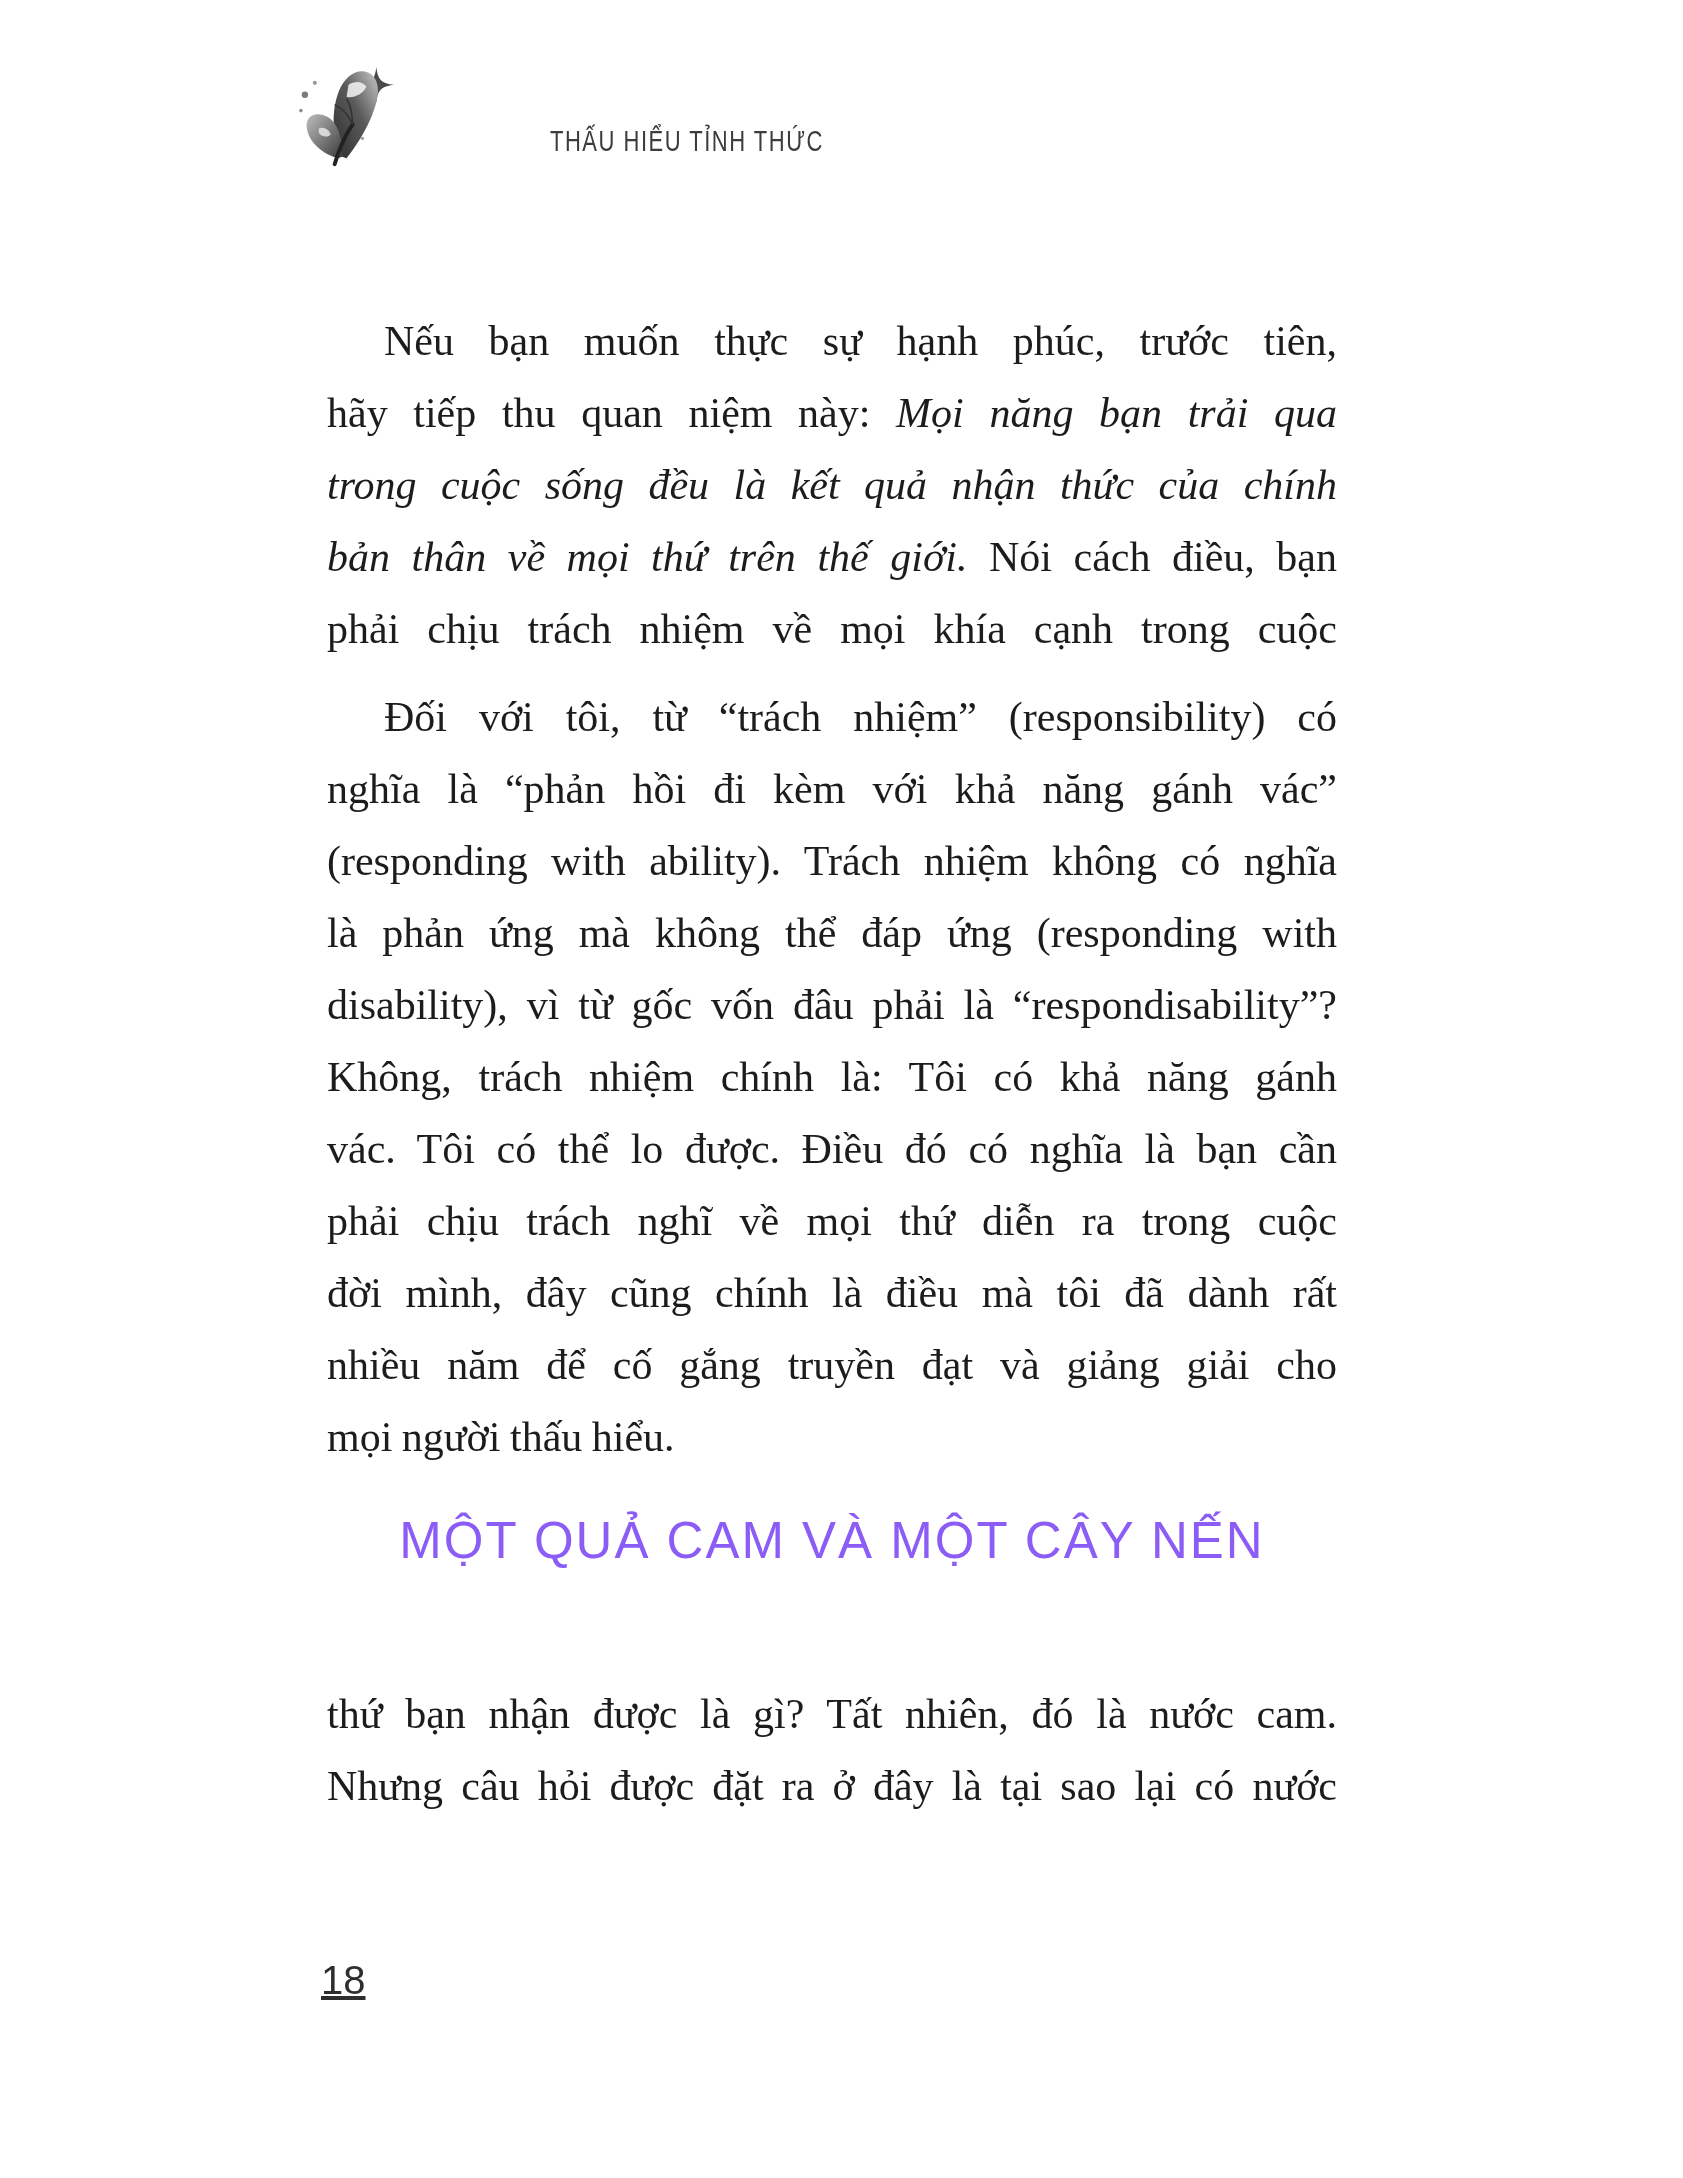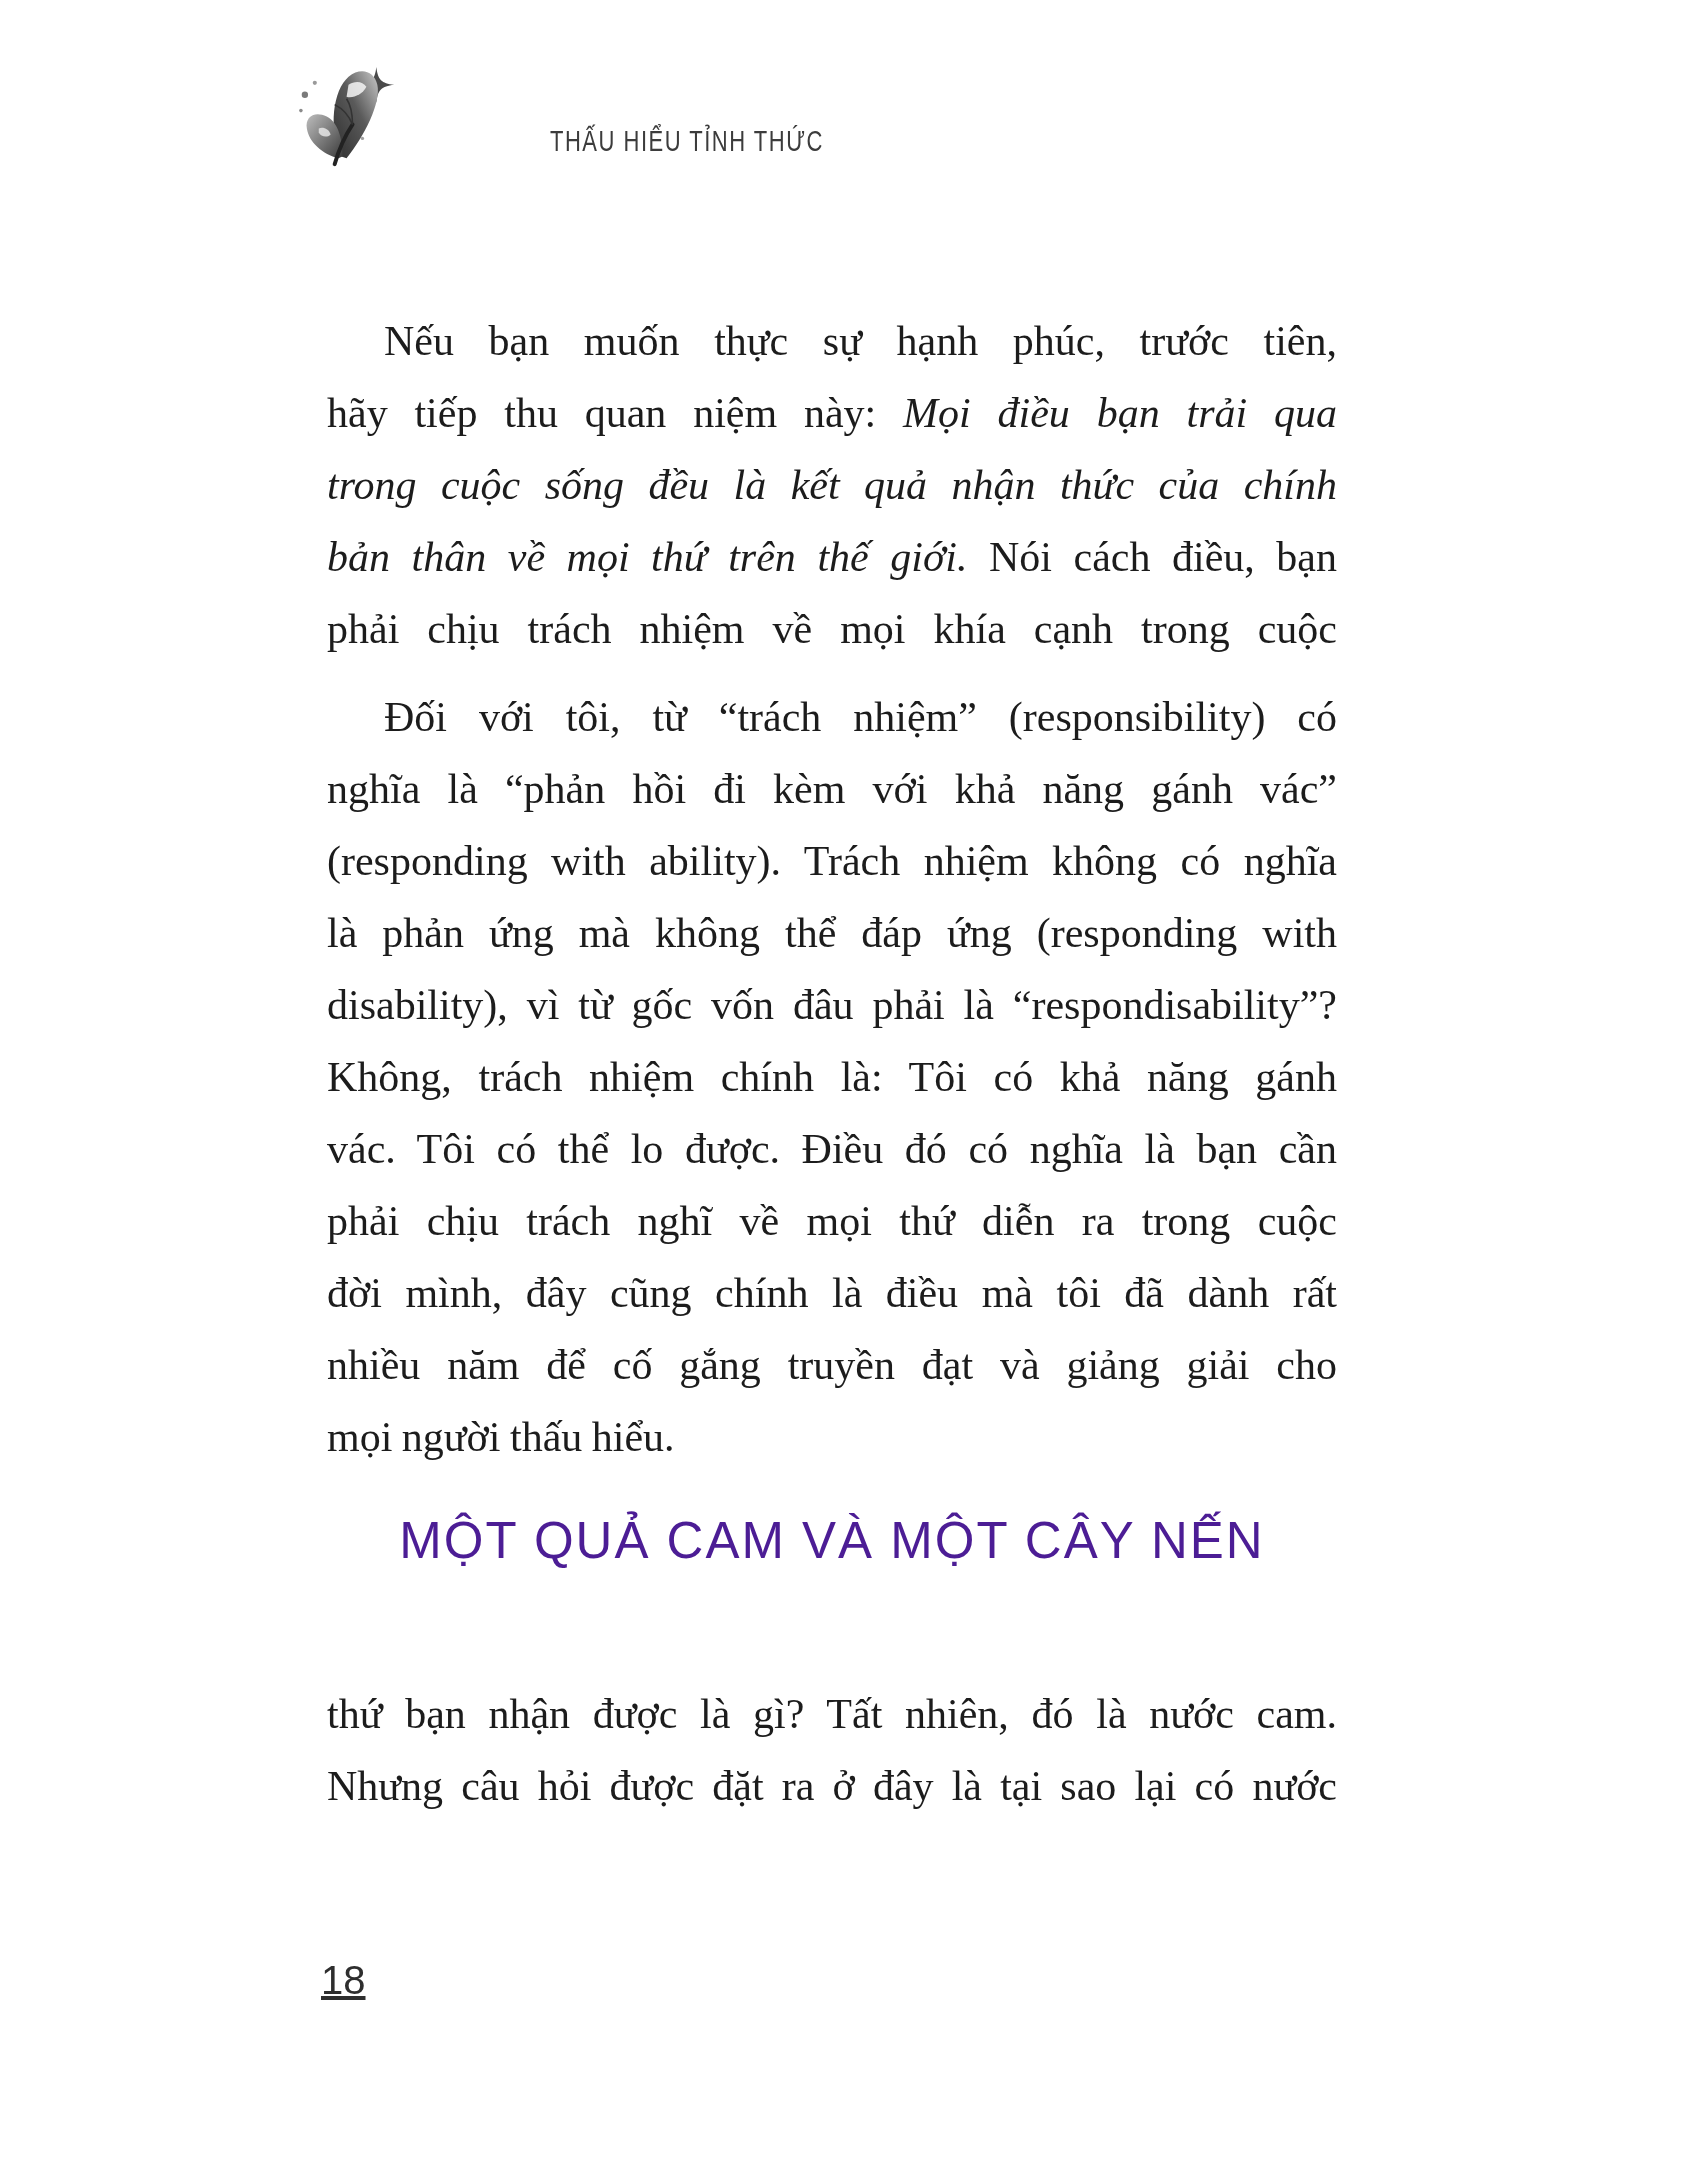--- a/index.html
+++ b/index.html
@@ -27,21 +27,21 @@
   .pline { text-align:justify; text-align-last:justify; word-spacing:-1px; }
   .pline.first { text-indent:57px; }
   .pline.lastleft { text-align-last:left; }
   .it { font-style:italic; }
   .paragraphs-top .paragraph:first-child { margin-bottom:16px; }
   .section-heading {
     margin-top:33px; height:69px; line-height:69px;
     text-align:center;
     font-family:"Liberation Sans", sans-serif;
     font-size:51px; letter-spacing:2px; font-weight:400;
-    color:#4c1d95; white-space:nowrap;
+    color:#8b5cf6; white-space:nowrap;
   }
   .paragraphs-bottom { margin-top:103px; }
   
   .page-number {
     position:absolute; left:321px; top:1960px;
     font-family:"Liberation Sans", sans-serif;
     font-size:40px; line-height:1; color:#2e2e2e;text-decoration:underline;
   }
 </style>
 </head>
@@ -82,21 +82,21 @@
       <path d="M64 70 C60 60 54 54 46 50" stroke="#333" stroke-width="1.6" fill="none"></path>
       <path d="M64 70 C64 58 62 50 58 44" stroke="#333" stroke-width="1.6" fill="none"></path>
     </svg>
   </div>
   <div class="header-title">THẤU HIỂU TỈNH THỨC</div>
 
   <div class="body-text">
     <div class="paragraphs-top">
         <div class="paragraph">
           <div class="pline first"><span>Nếu bạn muốn thực sự hạnh phúc, trước tiên,</span></div>
-          <div class="pline"><span>hãy tiếp thu quan niệm này: </span><span class="it">Mọi điều bạn trải qua</span></div>
+          <div class="pline"><span>hãy tiếp thu quan niệm này: </span><span class="it">Mọi năng bạn trải qua</span></div>
           <div class="pline"><span class="it">trong cuộc sống đều là kết quả nhận thức của chính</span></div>
           <div class="pline"><span class="it">bản thân về mọi thứ trên thế giới.</span><span> Nói cách điều, bạn</span></div>
           <div class="pline"><span>phải chịu trách nhiệm về mọi khía cạnh trong cuộc</span></div>
         </div>
         <div class="paragraph">
           <div class="pline first"><span>Đối với tôi, từ “trách nhiệm” (responsibility) có</span></div>
           <div class="pline"><span>nghĩa là “phản hồi đi kèm với khả năng gánh vác”</span></div>
           <div class="pline"><span>(responding with ability). Trách nhiệm không có nghĩa</span></div>
           <div class="pline"><span>là phản ứng mà không thể đáp ứng (responding with</span></div>
           <div class="pline"><span>disability), vì từ gốc vốn đâu phải là “respondisability”?</span></div>

